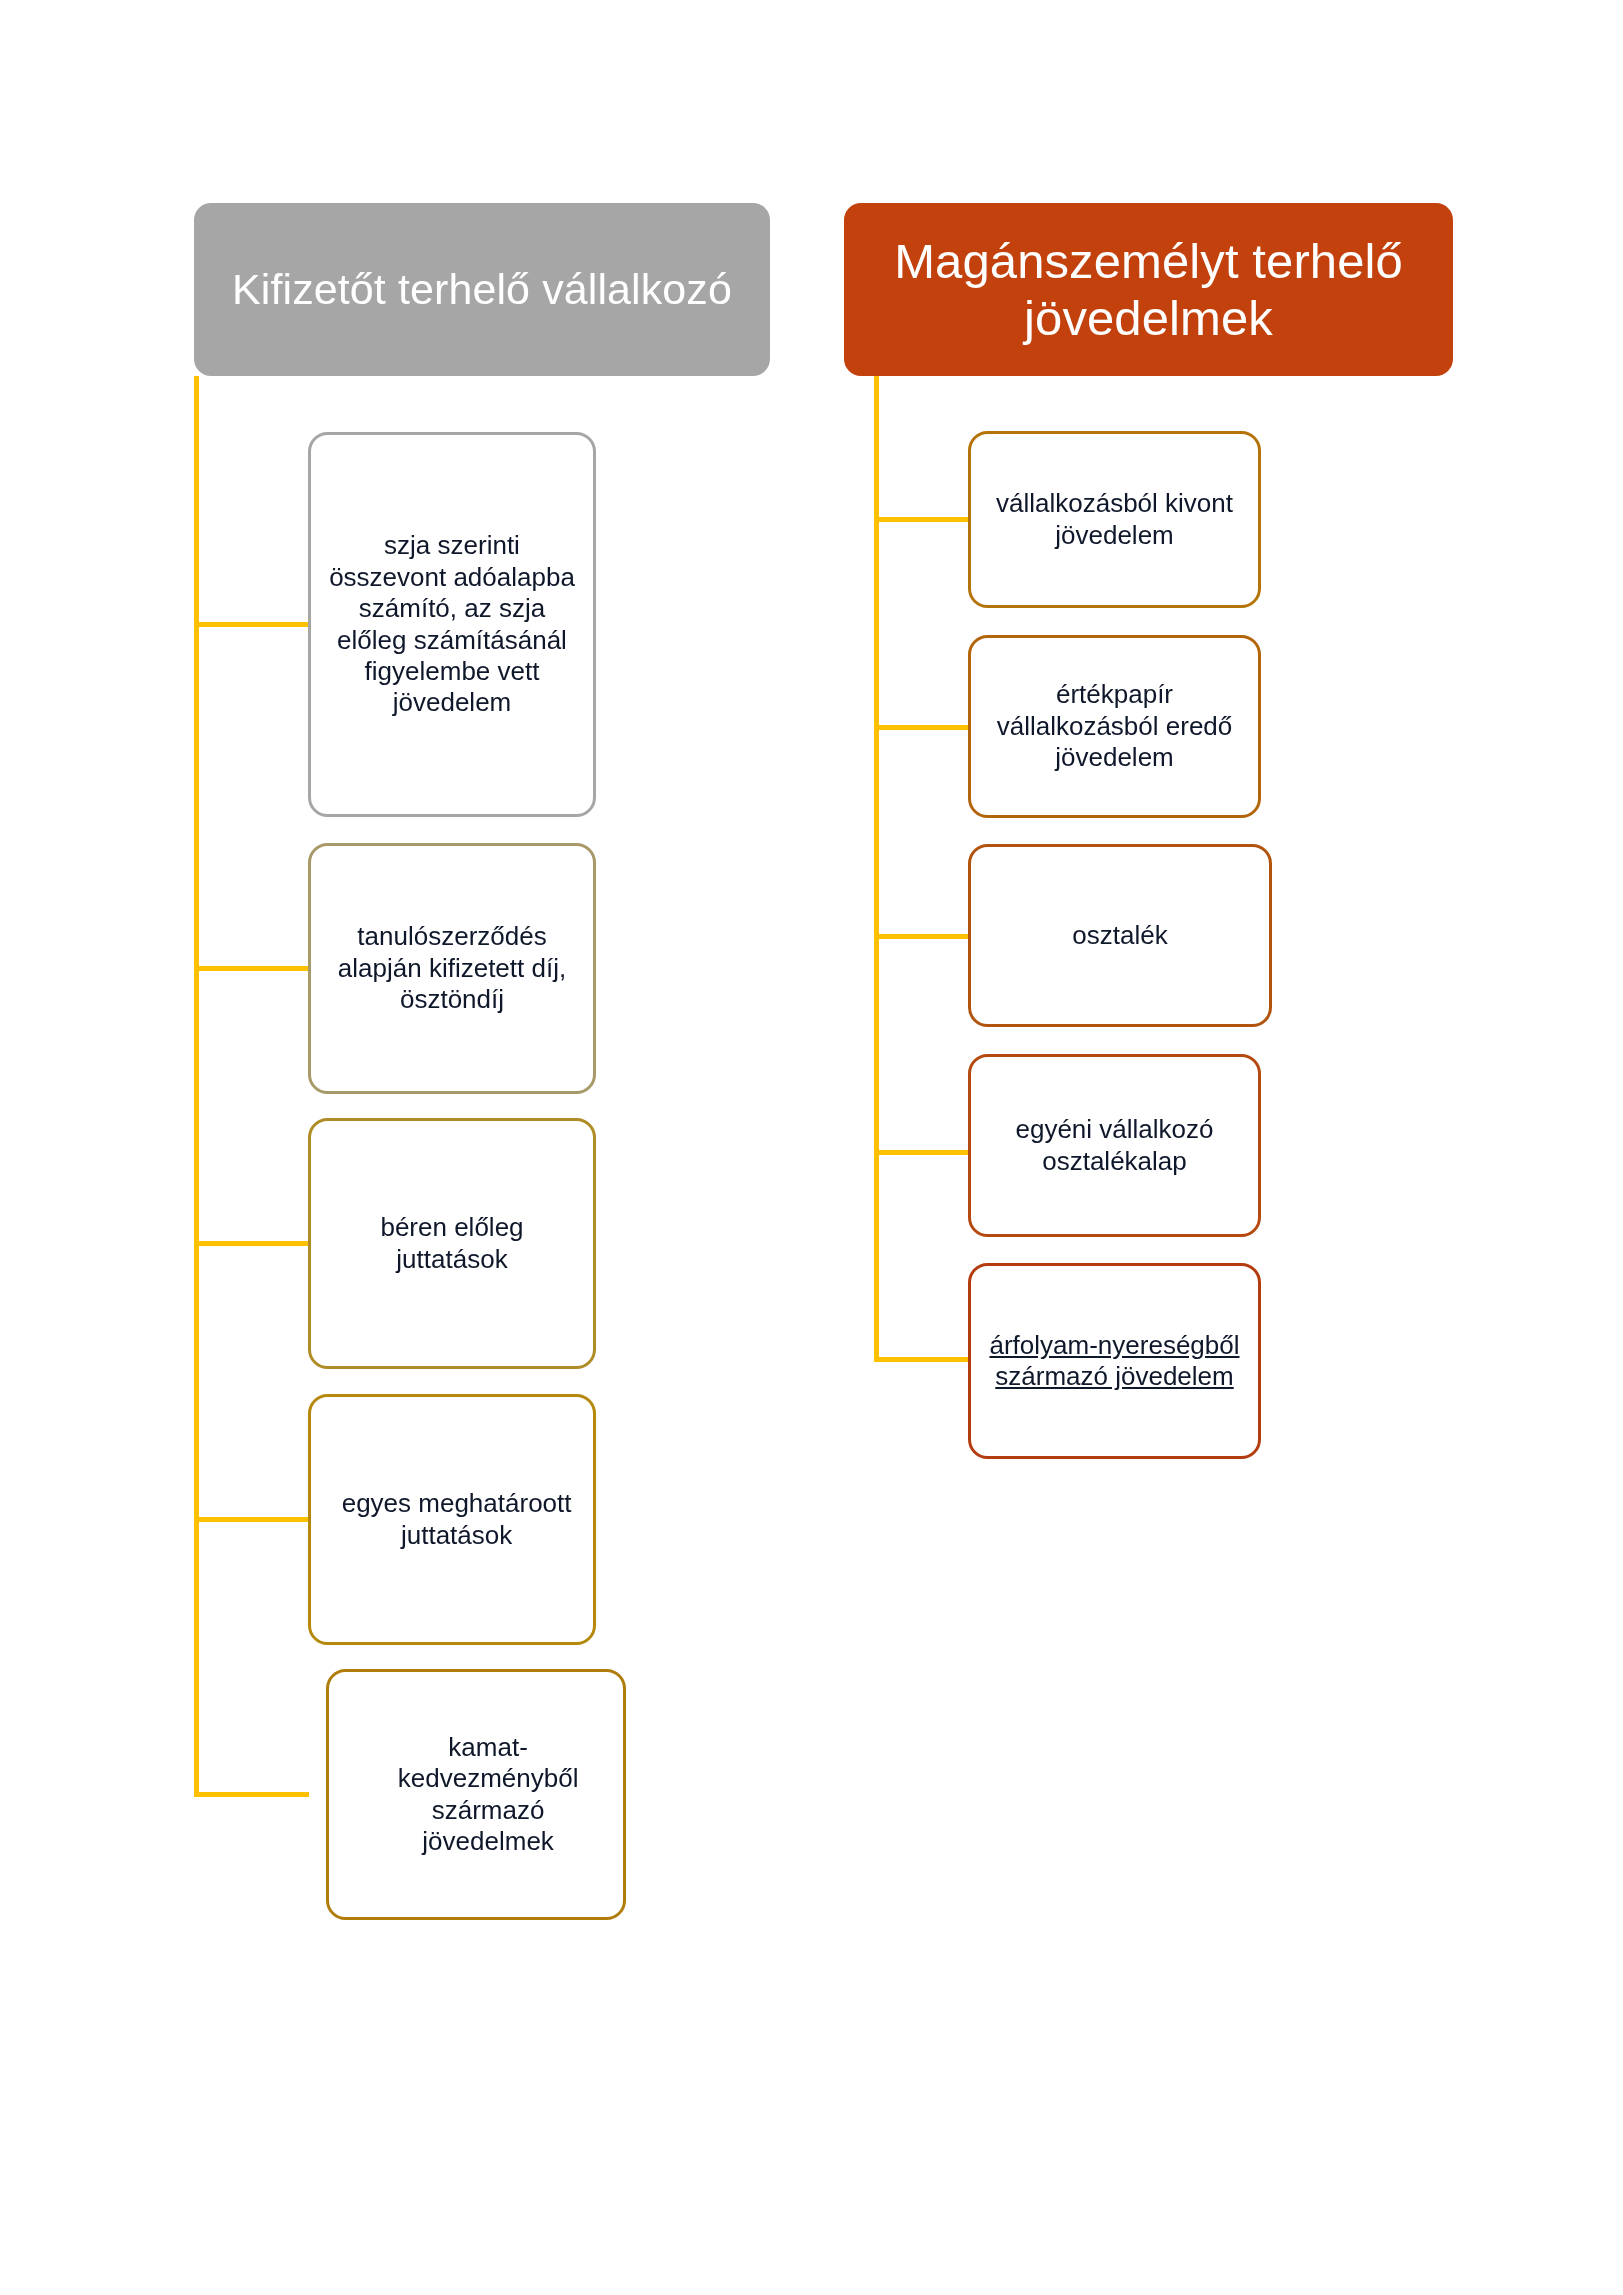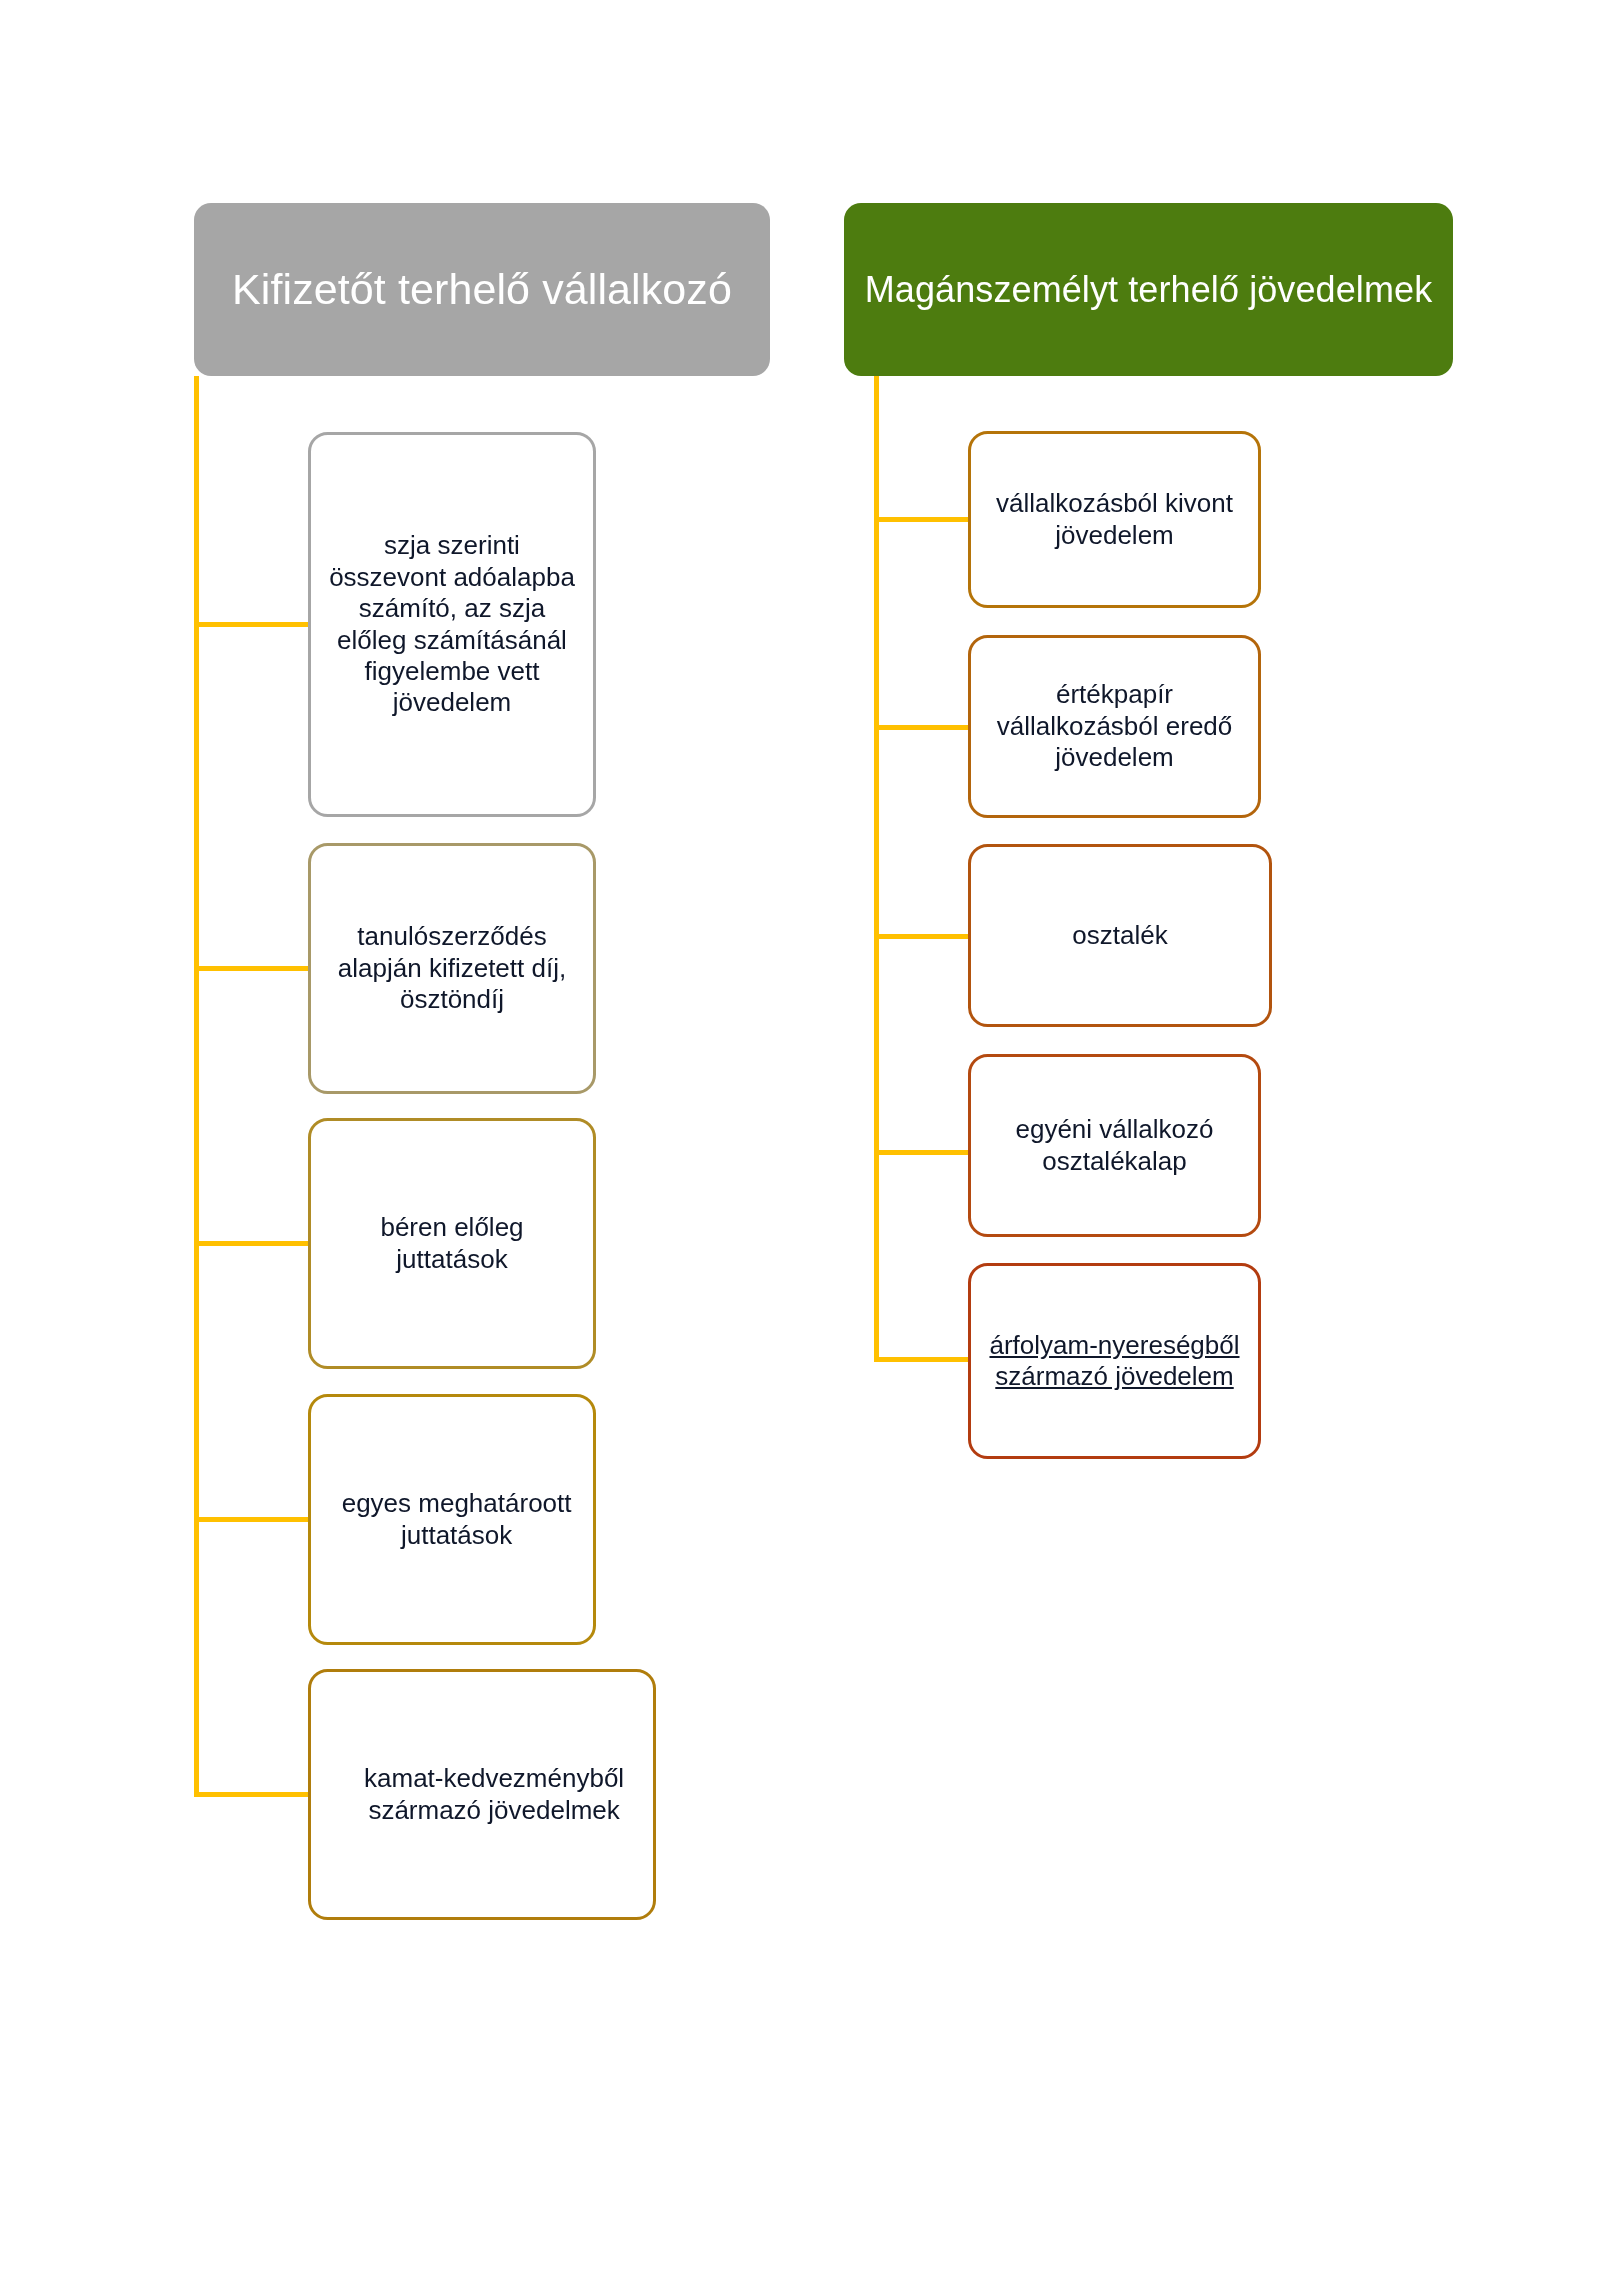--- a/index.html
+++ b/index.html
@@ -43,24 +43,24 @@
     padding: 6.5px 17px;
     font-weight: 400;
   }
   .header-box.gray {
     background: #a6a6a6;
     width: 576px;
     height: 173px;
     font-size: 43px;
   }
   .header-box.rust {
-    background: #4d7c0f;
+    background: #c2410c;
     width: 609px;
     height: 173px;
-    font-size: 36px;
+    font-size: 49px;
   }
 
   
   .connector-layer {
     position: absolute;
     left: 0;
     top: 0;
     width: 100%;
     height: 100%;
     pointer-events: none;
@@ -93,21 +93,21 @@
     line-height: 1.21;
     padding: 5.2px 11.8px;
   }
   .child-box span { display: block; }
 
   
   .l0 { left: 114px; top: 229px;  width: 288px; height: 385px; }
   .l1 { left: 114px; top: 640px;  width: 288px; height: 251px; }
   .l2 { left: 114px; top: 915px; width: 288px; height: 251px; }
   .l3 { left: 114px; top: 1191px; width: 288px; height: 251px; }
-  .l4 { left: 114px; top: 1466px; width: 348px; height: 251px; padding-left: 36px; }
+  .l4 { left: 132px; top: 1466px; width: 300px; height: 251px; padding-left: 36px; }
 
   
   .r0 { left: 124px; top: 228px;  width: 293px; height: 177px; }
   .r1 { left: 124px; top: 432px;  width: 293px; height: 183px; }
   .r2 { left: 124px; top: 641px;  width: 304px; height: 183px; }
   .r3 { left: 124px; top: 851px; width: 293px; height: 183px; }
   .r4 { left: 124px; top: 1060px; width: 293px; height: 196px; }
 </style>
 </head>
 <body>

